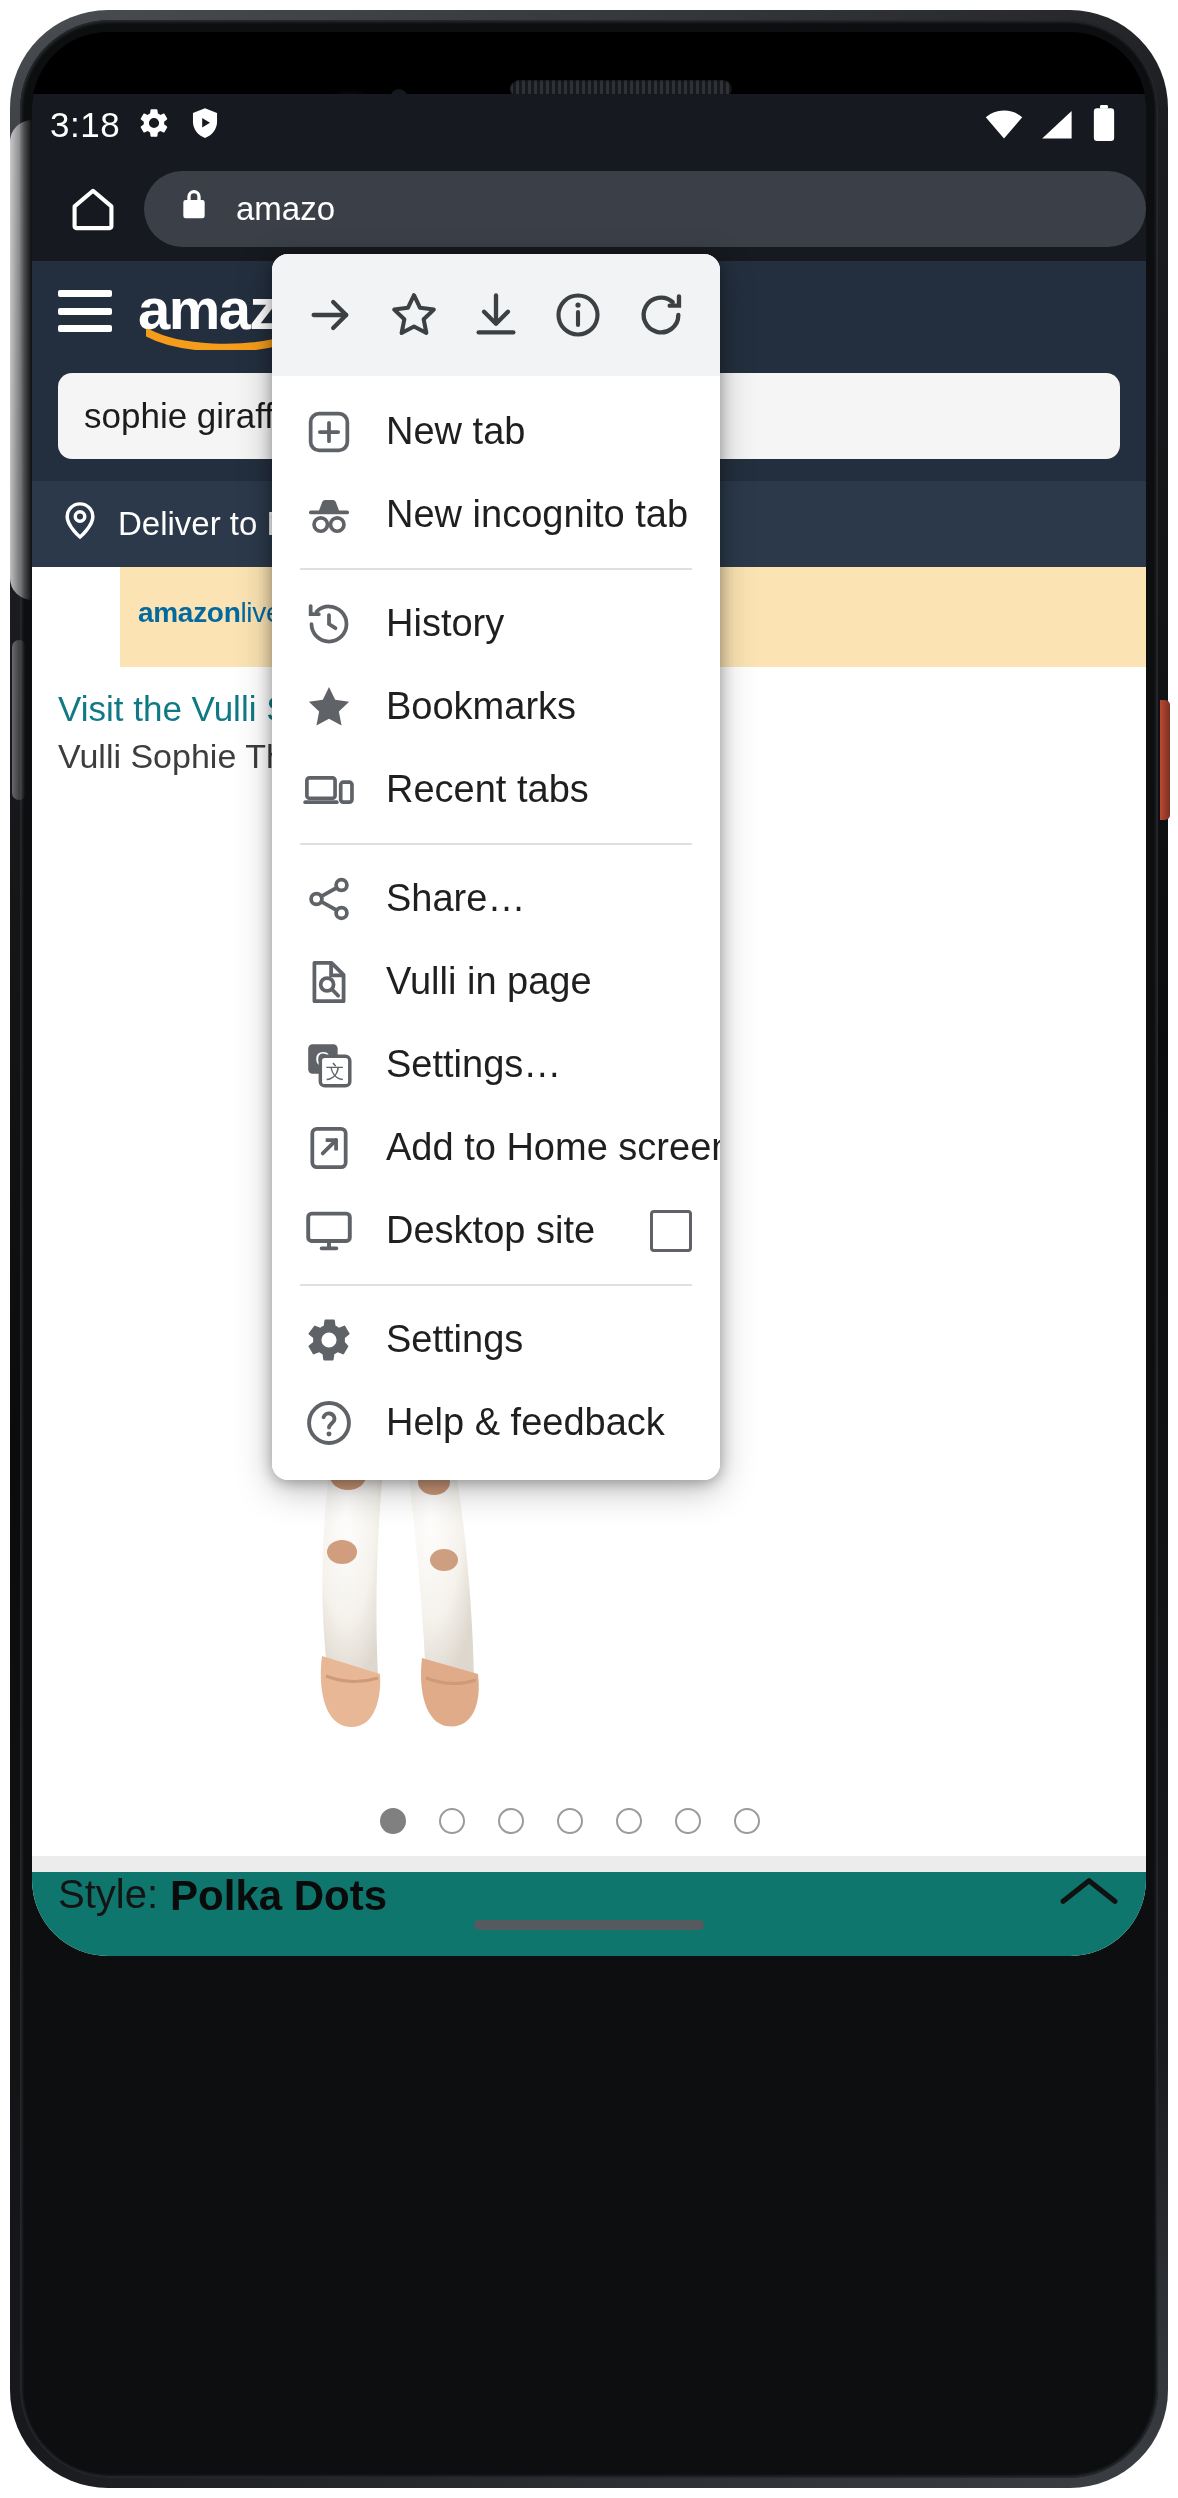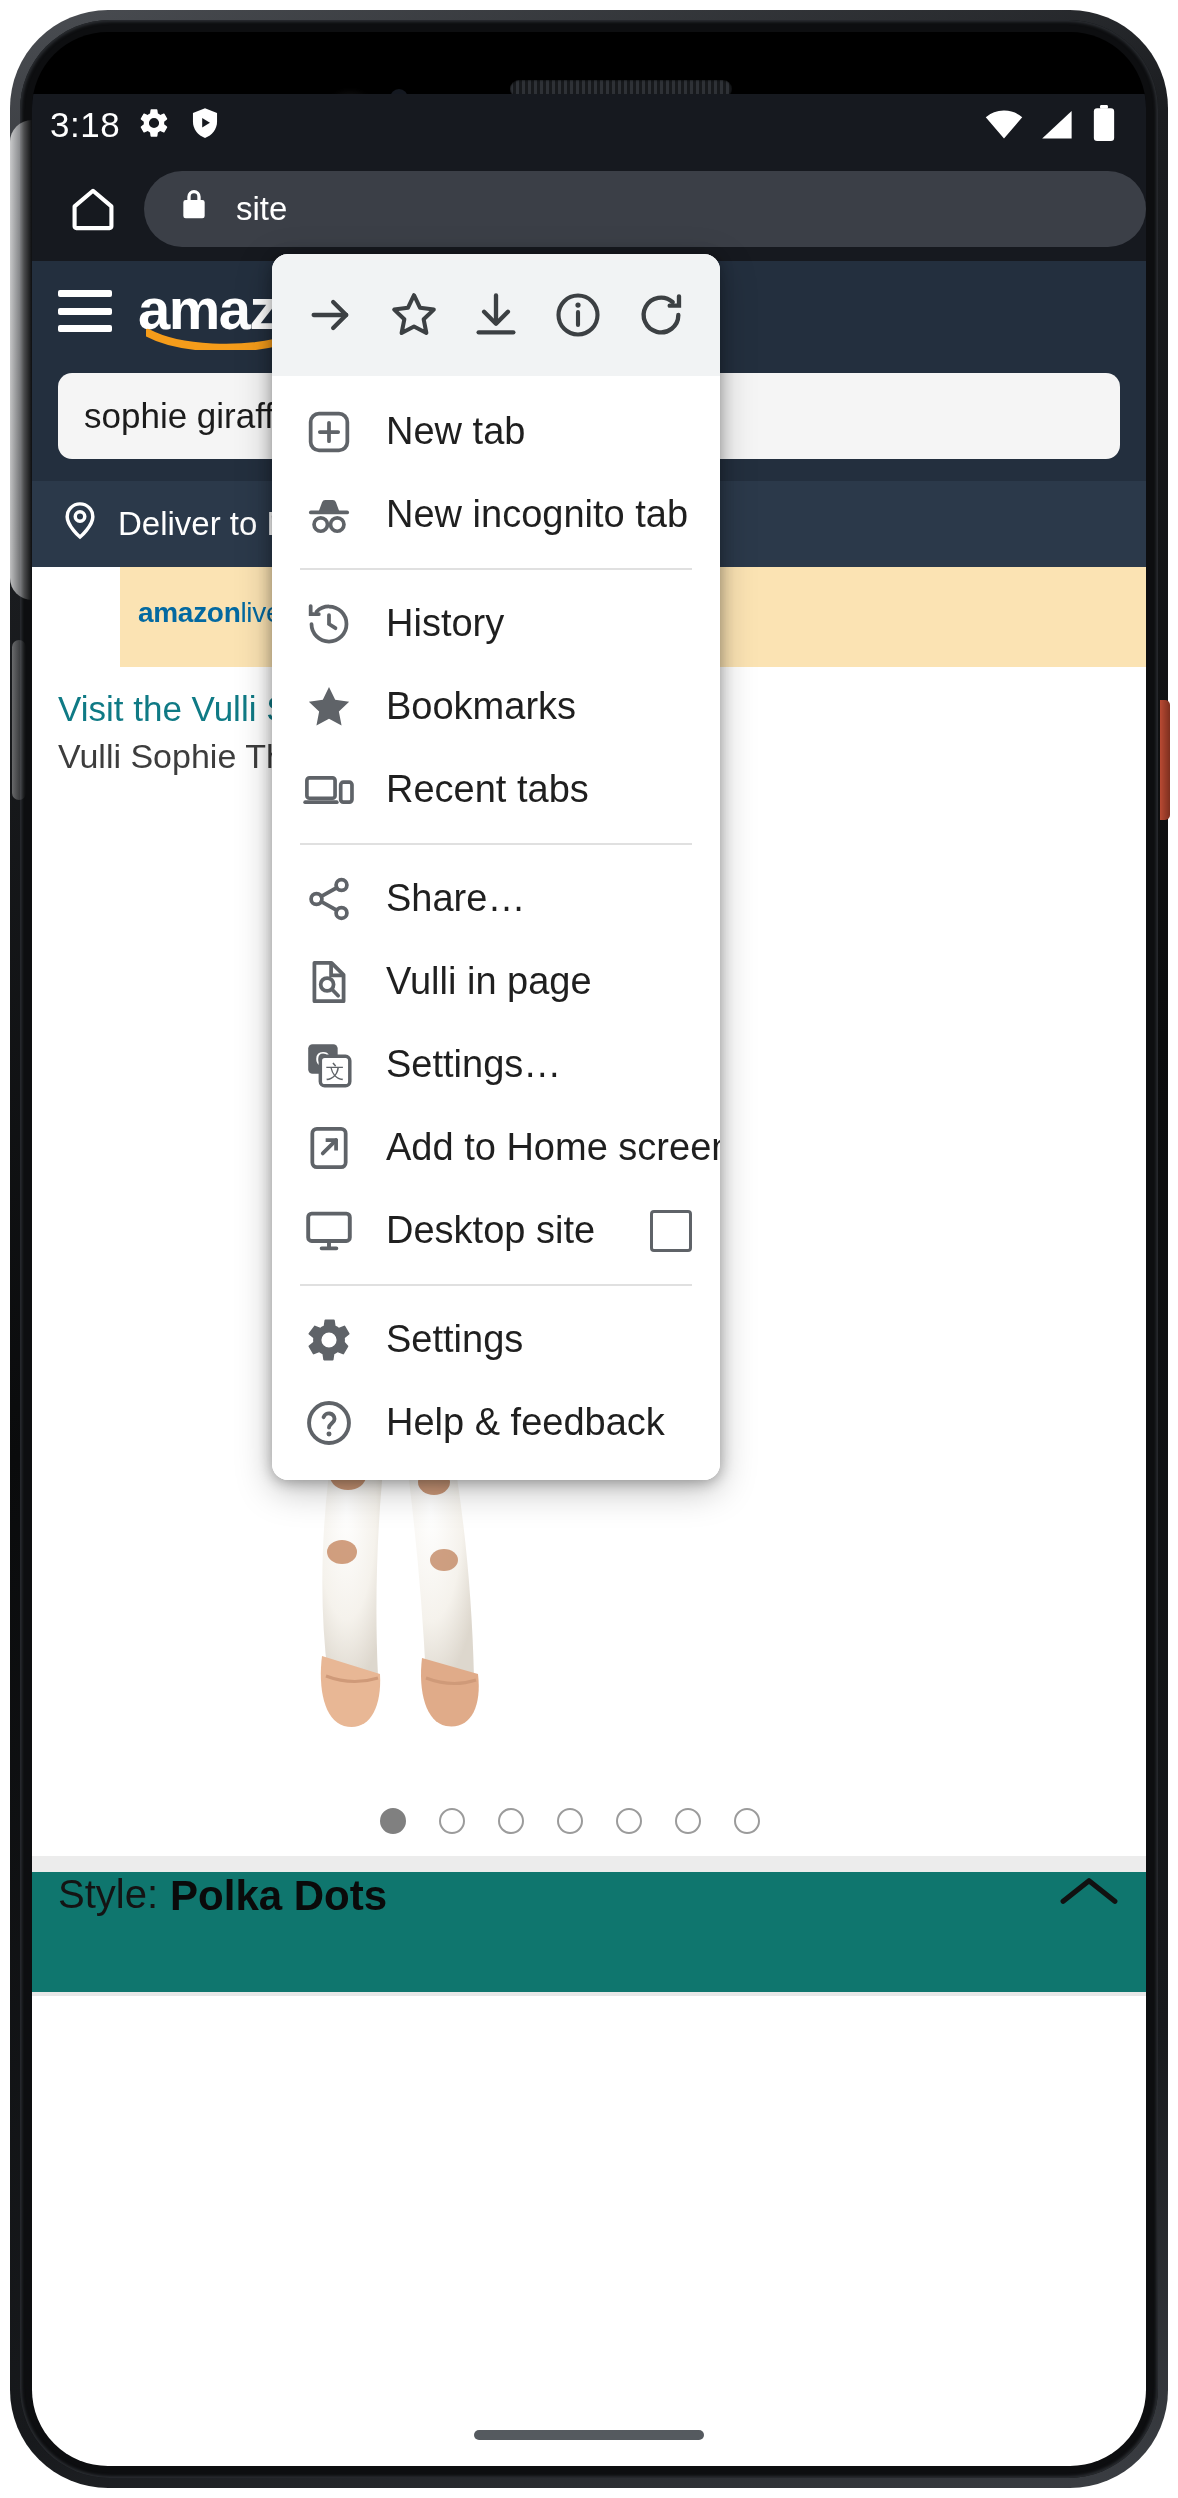--- a/index.html
+++ b/index.html
@@ -19,21 +19,21 @@
     border-radius:98px;
     background:linear-gradient(160deg,#4a4d52 0%,#1b1d20 18%,#0a0b0c 50%,#17191c 84%,#3c3f44 100%);
   }
   .bezel-mid{
     position:absolute; left:20px; top:20px; width:1138px; height:2458px;
     border-radius:90px;
     background:#0d0e10;
     box-shadow: inset 0 0 3px 2px #2a2d31;
   }
   .screen{
-    position:absolute; left:32px; top:32px; width:1114px; height:2434px;
+    position:absolute; left:32px; top:32px; width:1114px; height:1924px;
     border-radius:76px;
     background:#000000;
     overflow:hidden;
   }
   
   .bezel-gloss{
     position:absolute; left:10px; top:120px; width:22px; height:480px;
     border-radius:40px 0 0 40px;
     background:linear-gradient(90deg,rgba(255,255,255,.72),rgba(255,255,255,0));
     pointer-events:none;
@@ -255,21 +255,21 @@
         <svg width="52" height="52" viewBox="0 0 24 24" fill="none" stroke="#ffffff" stroke-width="1.9" stroke-linejoin="round">
             <path d="M3.5 10.8L12 3.6l8.5 7.2V20a.8.8 0 01-.8.8H4.3a.8.8 0 01-.8-.8z"></path>
           </svg>
       </div>
       <div class="omnibox">
         <span>
           <svg width="40" height="40" viewBox="0 0 24 24" fill="#ffffff">
               <path d="M17 9h-1V7a4 4 0 10-8 0v2H7a1.4 1.4 0 00-1.4 1.4v8.2A1.4 1.4 0 007 20h10a1.4 1.4 0 001.4-1.4v-8.2A1.4 1.4 0 0017 9zm-7-2a2 2 0 014 0v2h-4z"></path>
             </svg>
         </span>
-        <span class="url">site</span>
+        <span class="url">amazo</span>
       </div>
     </div>
 
     <div class="page">
 
       <div class="amz-nav">
         <div class="hamburger">
           <span></span>
             <span></span>
             <span></span>

